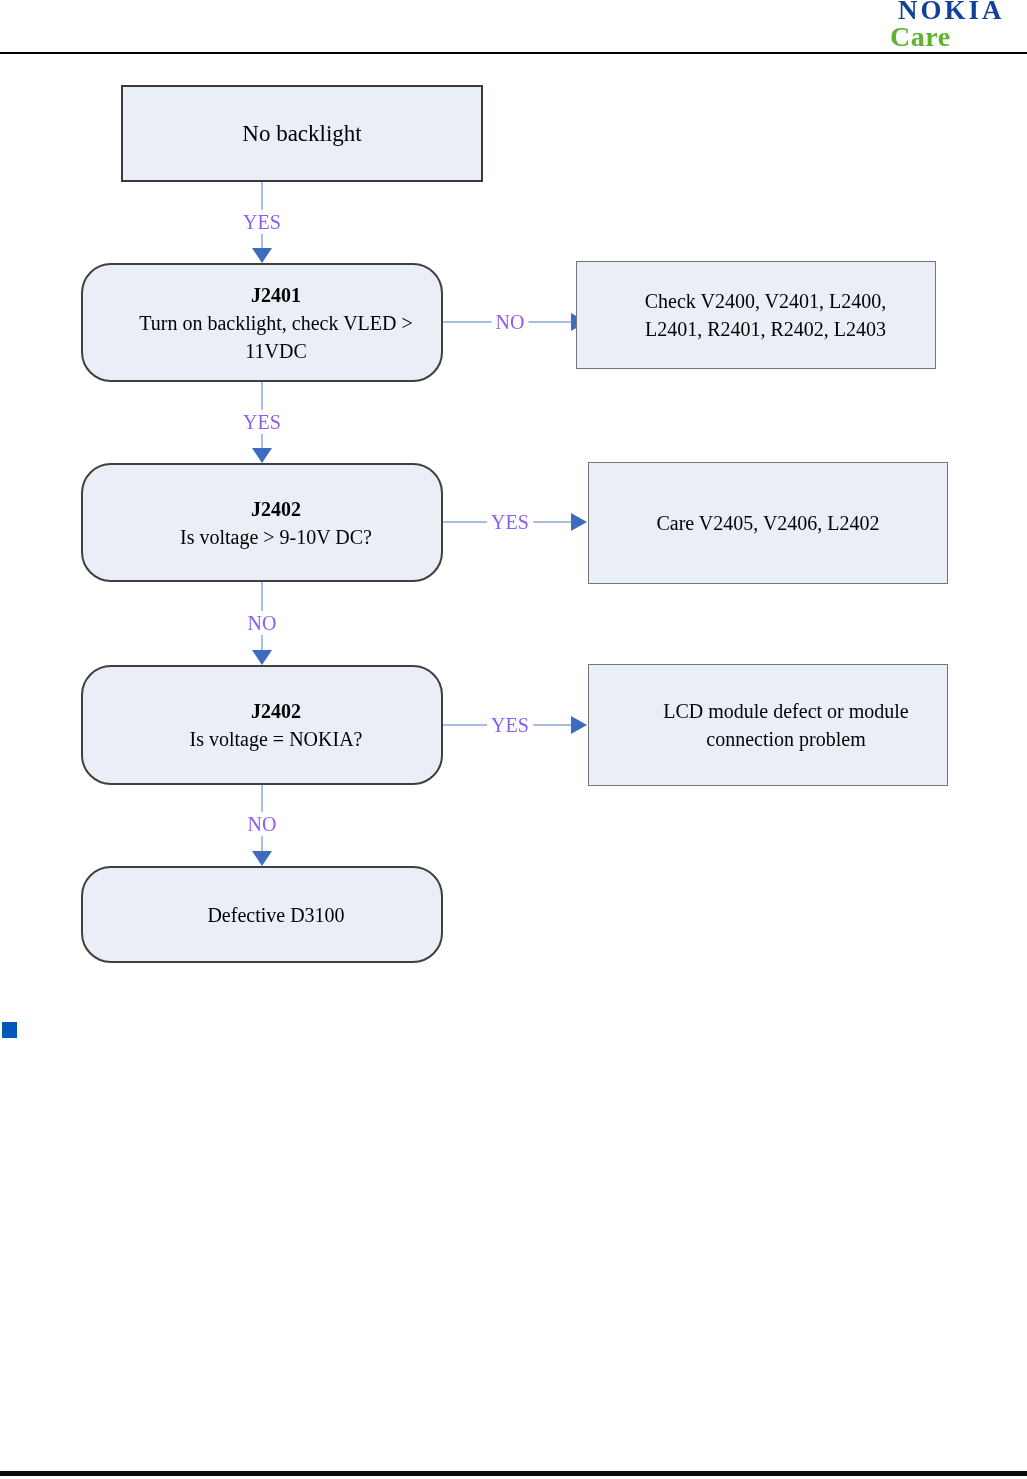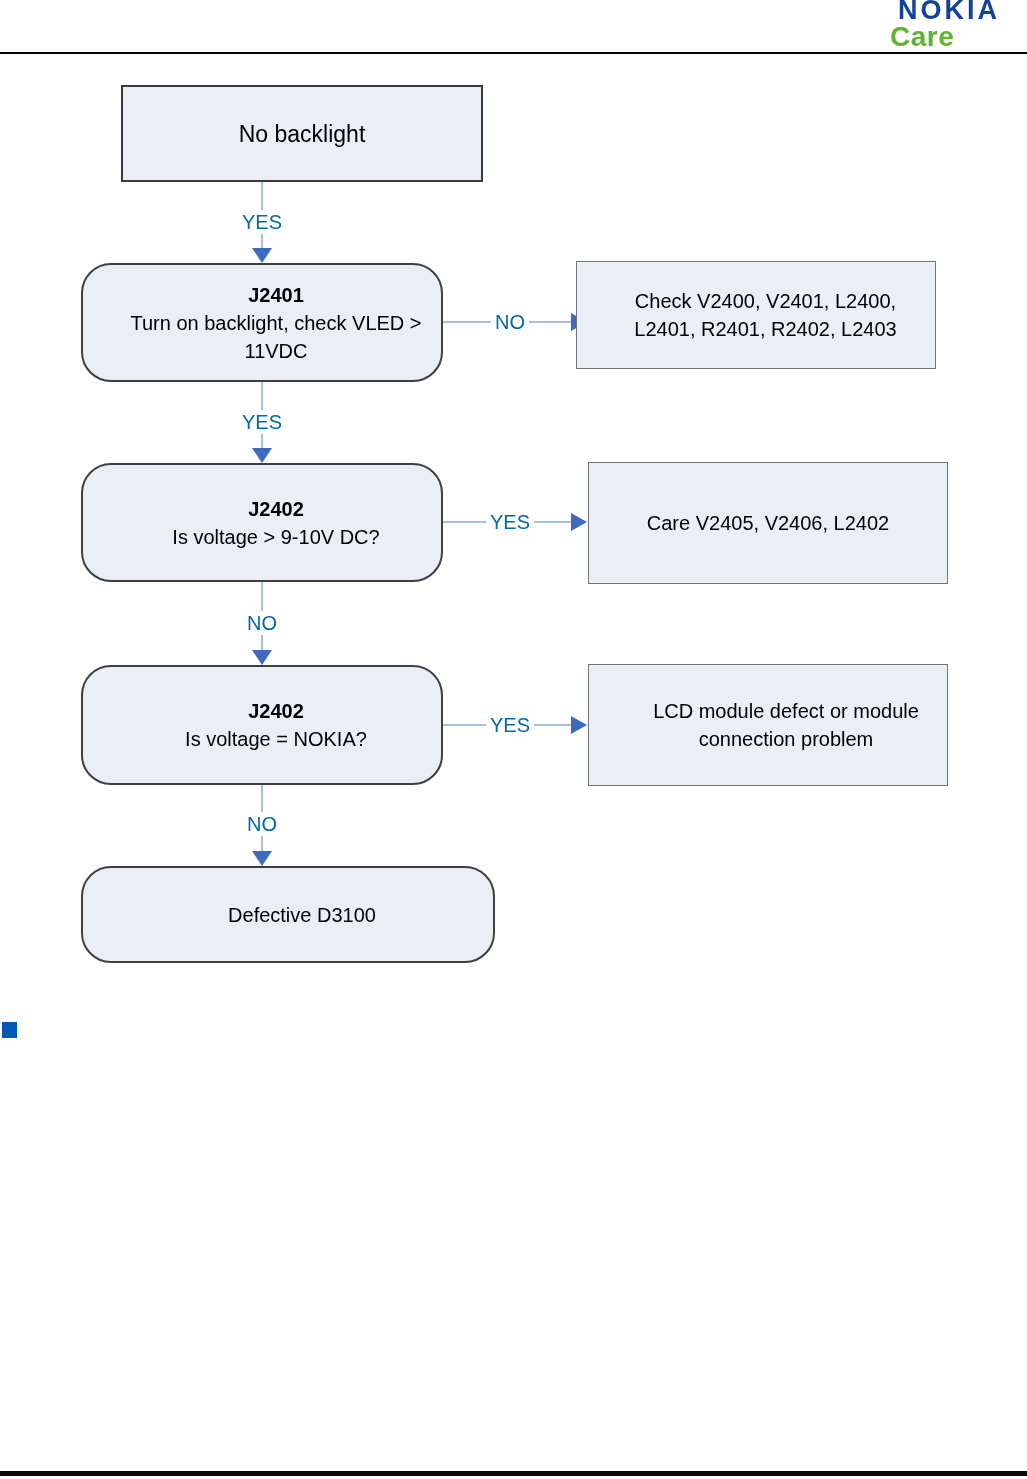--- a/index.html
+++ b/index.html
@@ -1,18 +1,18 @@
 <!DOCTYPE html>
 <html><head>
 <meta charset="utf-8">
 <style>
   html,body{margin:0;padding:0;background:#ffffff;}
   .page{
     position:relative;width:1027px;height:1479px;background:#ffffff;
-    font-family:Liberation Sans, sans-serif;overflow:hidden;color:#000;
+    font-family:Liberation Serif, serif;overflow:hidden;color:#000;
   }
   .rule-top{position:absolute;left:0;top:52px;width:1027px;height:2px;background:#000;}
   .rule-bottom{position:absolute;left:0;top:1471px;width:1027px;height:5px;background:#0b0b0b;}
 
   .logo{position:absolute;left:890px;top:-3px;line-height:1;}
   .logo-nokia{font-weight:bold;font-size:27px;line-height:26px;color:#12419a;letter-spacing:3px;margin-left:8px;}
   .logo-care{font-weight:bold;font-size:28px;line-height:27px;color:#5fb232;letter-spacing:0.5px;}
 
   .node{
     position:absolute;background:#e9eef7;
@@ -28,21 +28,21 @@
 
   .vline{position:absolute;width:2px;background:#a6bedf;}
   .hline{position:absolute;height:2px;background:#a6bedf;}
   .vhead{position:absolute;width:0;height:0;
     border-left:10px solid transparent;border-right:10px solid transparent;
     border-top:15px solid #3d6cbf;}
   .hhead{position:absolute;width:0;height:0;
     border-top:9px solid transparent;border-bottom:9px solid transparent;
     border-left:16px solid #3d6cbf;}
   .edge-label{
-    position:absolute;font-size:20px;line-height:24px;color:#0369a1;
+    position:absolute;font-size:20px;line-height:24px;color:#8b5cf6;
     background:#ffffff;padding:0 4px;transform:translate(-50%,-50%);white-space:nowrap;
   }
   .bullet{position:absolute;left:2px;top:1022px;width:15px;height:16px;background:#0357b8;}
 </style>
 </head>
 <body>
 
 <div class="page">
 
   <div class="logo">
@@ -106,20 +106,20 @@
 
   <div class="node rect-gray" style="left:588px;top:664px;width:360px;height:122px;padding-left:36px;">
     <div class="node-text">LCD module defect or module</div>
     <div class="node-text">connection problem</div>
   </div>
 
   <div class="vline" style="left:261px;top:785px;height:66px;"></div>
   <div class="vhead" style="left:252px;top:851px;"></div>
   <span class="edge-label" style="left:262px;top:824px;">NO</span>
 
-  <div class="node rounded" style="left:81px;top:866px;width:414px;height:97px;justify-content:center;">
+  <div class="node rounded" style="left:81px;top:866px;width:362px;height:97px;justify-content:center;">
     <div class="node-text">Defective D3100</div>
   </div>
 
   <div class="bullet"></div>
 
   <div class="rule-bottom"></div>
 </div>
 
 </body></html>

